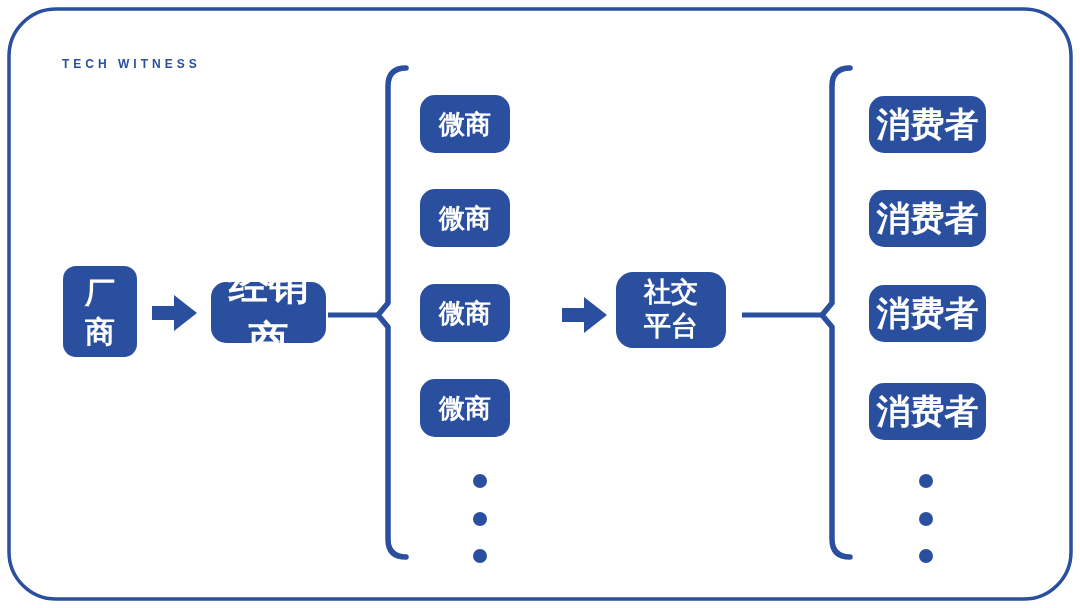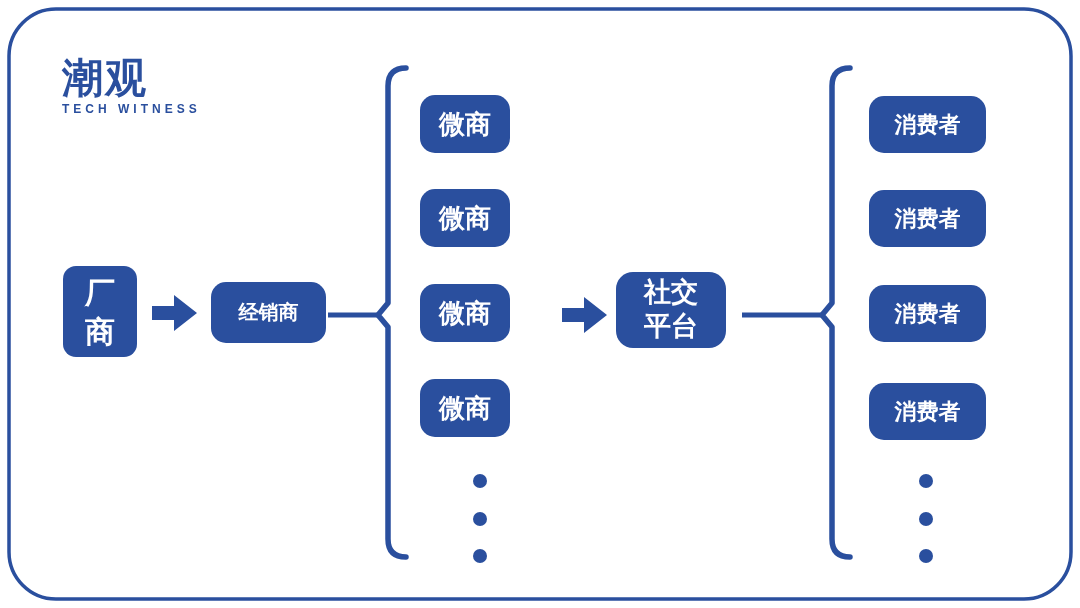--- a/index.html
+++ b/index.html
@@ -26,26 +26,26 @@
     color: var(--node-text);
     font-weight: 700;
     display: flex;
     align-items: center;
     justify-content: center;
     text-align: center;
   }
   .node-col { flex-direction: column; }
 
   .node-manufacturer { left: 63px; top: 266px; width: 74px; height: 91px; border-radius: 13px; font-size: 30px; line-height: 1.3; }
-  .node-distributor  { left: 211px; top: 282px; width: 115px; height: 61px; border-radius: 15px; font-size: 20px; }
+  .node-distributor  { left: 211px; top: 282px; width: 115px; height: 61px; border-radius: 15px; font-size: 40px; }
   .node-micro        { left: 420px; width: 90px; height: 58px; border-radius: 15px; font-size: 26px; }
   .node-micro.m0 { top: 95px; }  .node-micro.m1 { top: 189px; }
   .node-micro.m2 { top: 284px; } .node-micro.m3 { top: 379px; }
   .node-social       { left: 616px; top: 272px; width: 110px; height: 76px; border-radius: 17px; font-size: 27px; line-height: 1.25; }
-  .node-consumer     { left: 869px; width: 117px; height: 57px; border-radius: 15px; font-size: 22px; }
+  .node-consumer     { left: 869px; width: 117px; height: 57px; border-radius: 15px; font-size: 34px; }
   .node-consumer.c0 { top: 96px; }  .node-consumer.c1 { top: 190px; }
   .node-consumer.c2 { top: 285px; } .node-consumer.c3 { top: 383px; }
 </style>
 </head>
 <body>
 
 <div class="canvas">
 
   <svg class="layer" viewBox="0 0 1080 608">
 
@@ -70,21 +70,20 @@
     </g>
 
     <g>
       <circle cx="926" cy="481" r="7" class="fill"></circle>
       <circle cx="926" cy="519" r="7" class="fill"></circle>
       <circle cx="926" cy="556" r="7" class="fill"></circle>
     </g>
   </svg>
 
   <div class="logo">
-    <div class="logo-name">潮观</div>
     <div class="logo-tagline">TECH WITNESS</div>
   </div>
 
   <div class="node node-col node-manufacturer">
     <span>厂</span>
     <span>商</span>
   </div>
 
   <div class="node node-distributor">
     <span>经销商</span>

